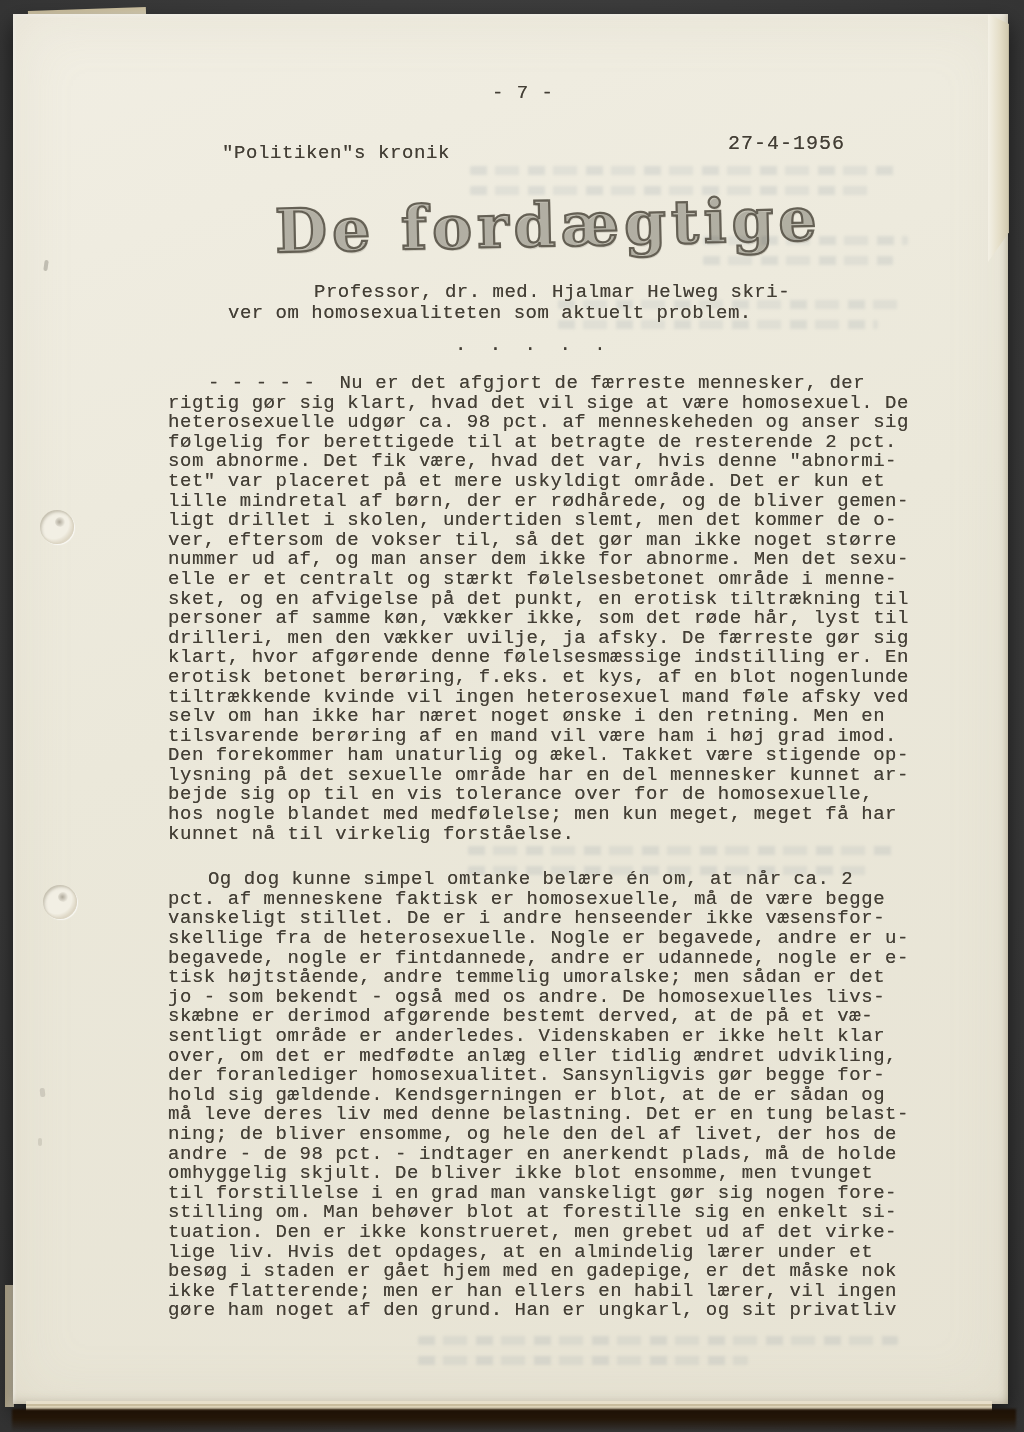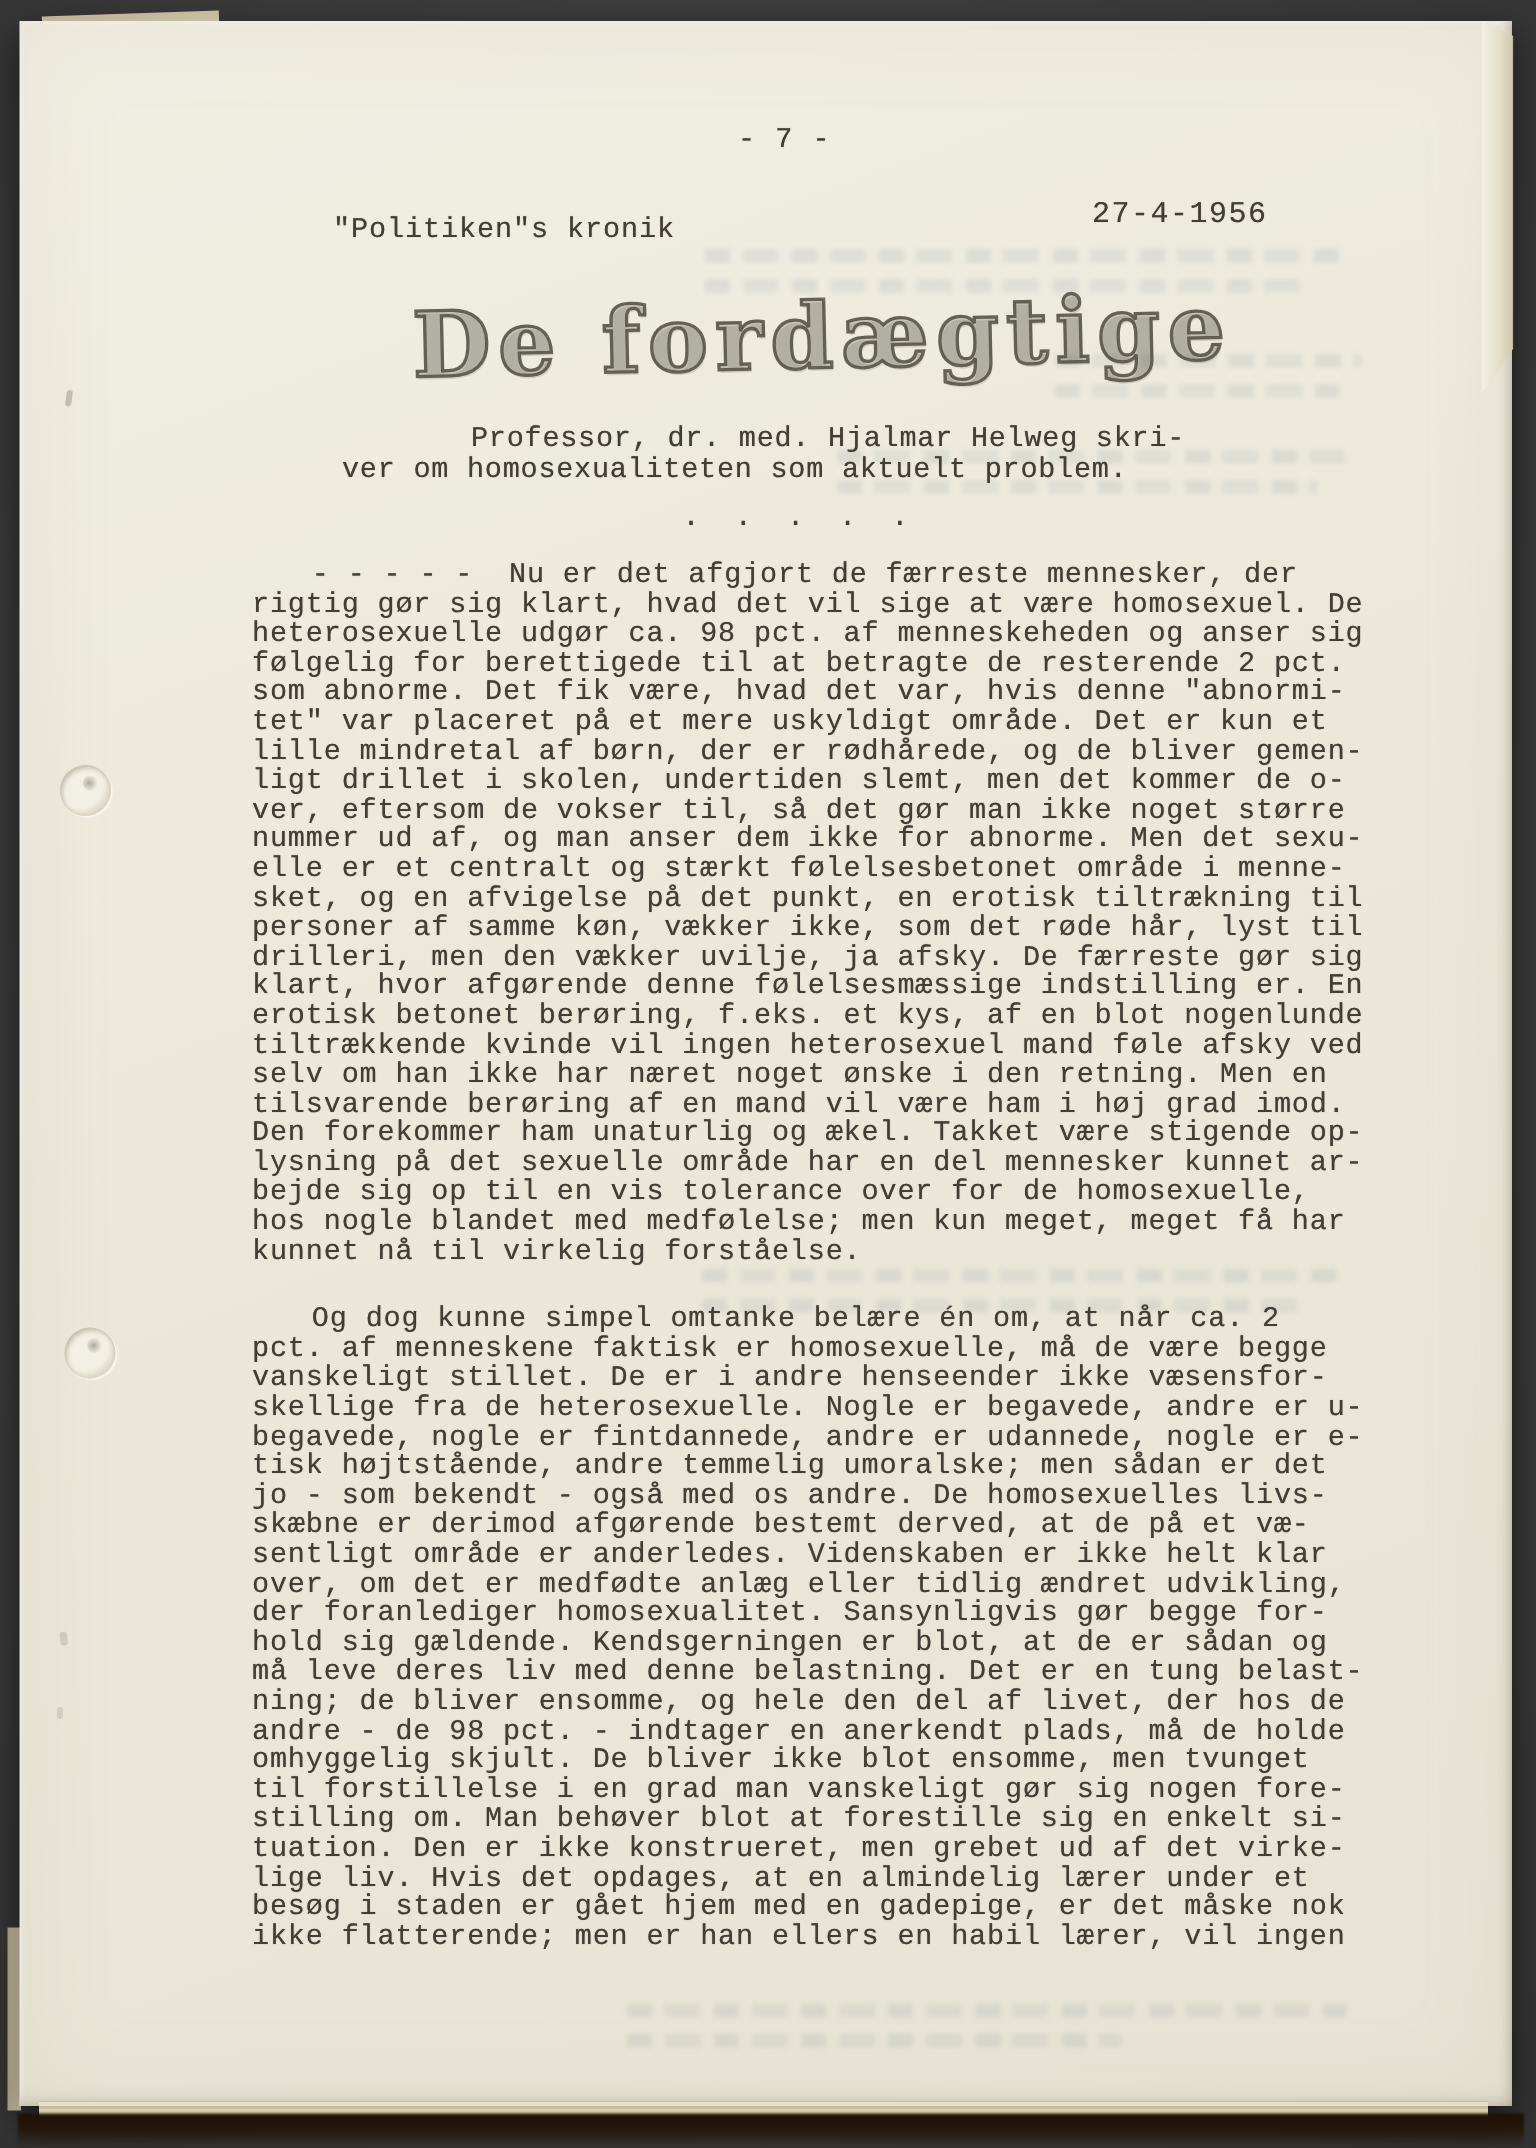--- a/index.html
+++ b/index.html
@@ -156,19 +156,20 @@
           <div class="tline"><span>må leve deres liv med denne belastning. Det er en tung belast-</span></div>
           <div class="tline"><span>ning; de bliver ensomme, og hele den del af livet, der hos de</span></div>
           <div class="tline"><span>andre - de 98 pct. - indtager en anerkendt plads, må de holde</span></div>
           <div class="tline"><span>omhyggelig skjult. De bliver ikke blot ensomme, men tvunget</span></div>
           <div class="tline"><span>til forstillelse i en grad man vanskeligt gør sig nogen fore-</span></div>
           <div class="tline"><span>stilling om. Man behøver blot at forestille sig en enkelt si-</span></div>
           <div class="tline"><span>tuation. Den er ikke konstrueret, men grebet ud af det virke-</span></div>
           <div class="tline"><span>lige liv. Hvis det opdages, at en almindelig lærer under et</span></div>
           <div class="tline"><span>besøg i staden er gået hjem med en gadepige, er det måske nok</span></div>
           <div class="tline"><span>ikke flatterende; men er han ellers en habil lærer, vil ingen</span></div>
+          <div class="tline"><span>gøre ham noget af den grund. Han er ungkarl, og sit privatliv</span></div>
         </div>
     </div>
   </div>
 
   <div class="stack-bottom"></div>
   <div class="bottom-shadow"></div>
 </div>
 
 </body></html>

